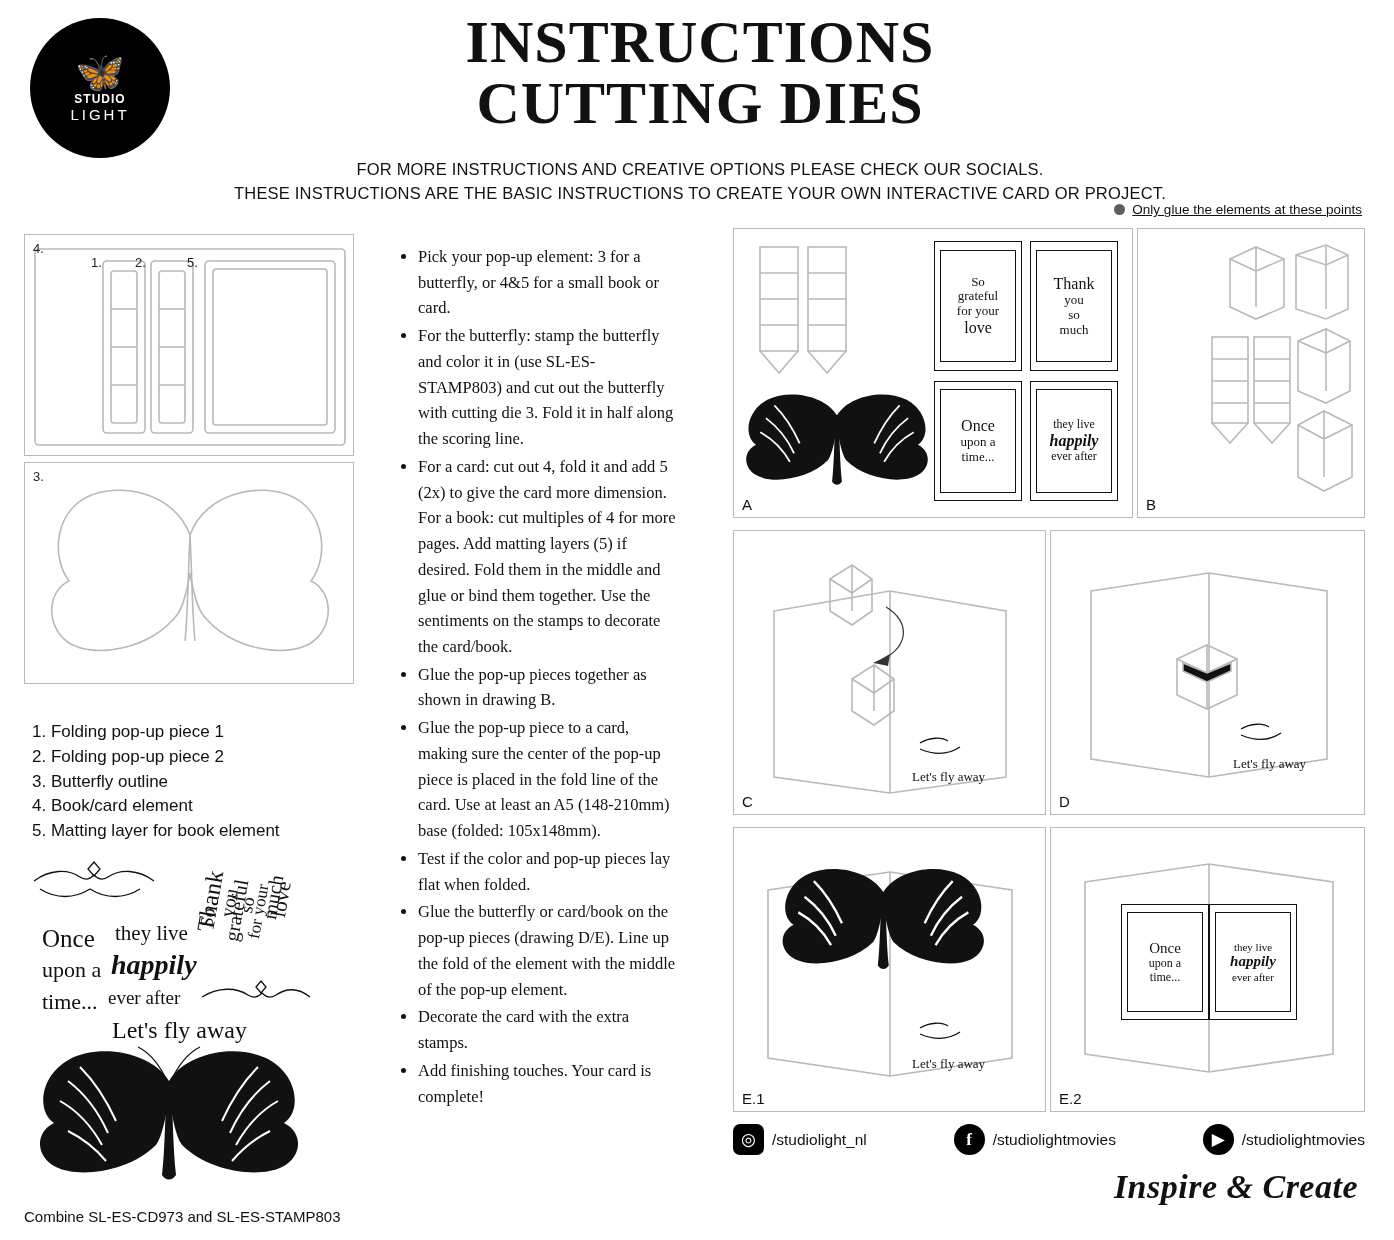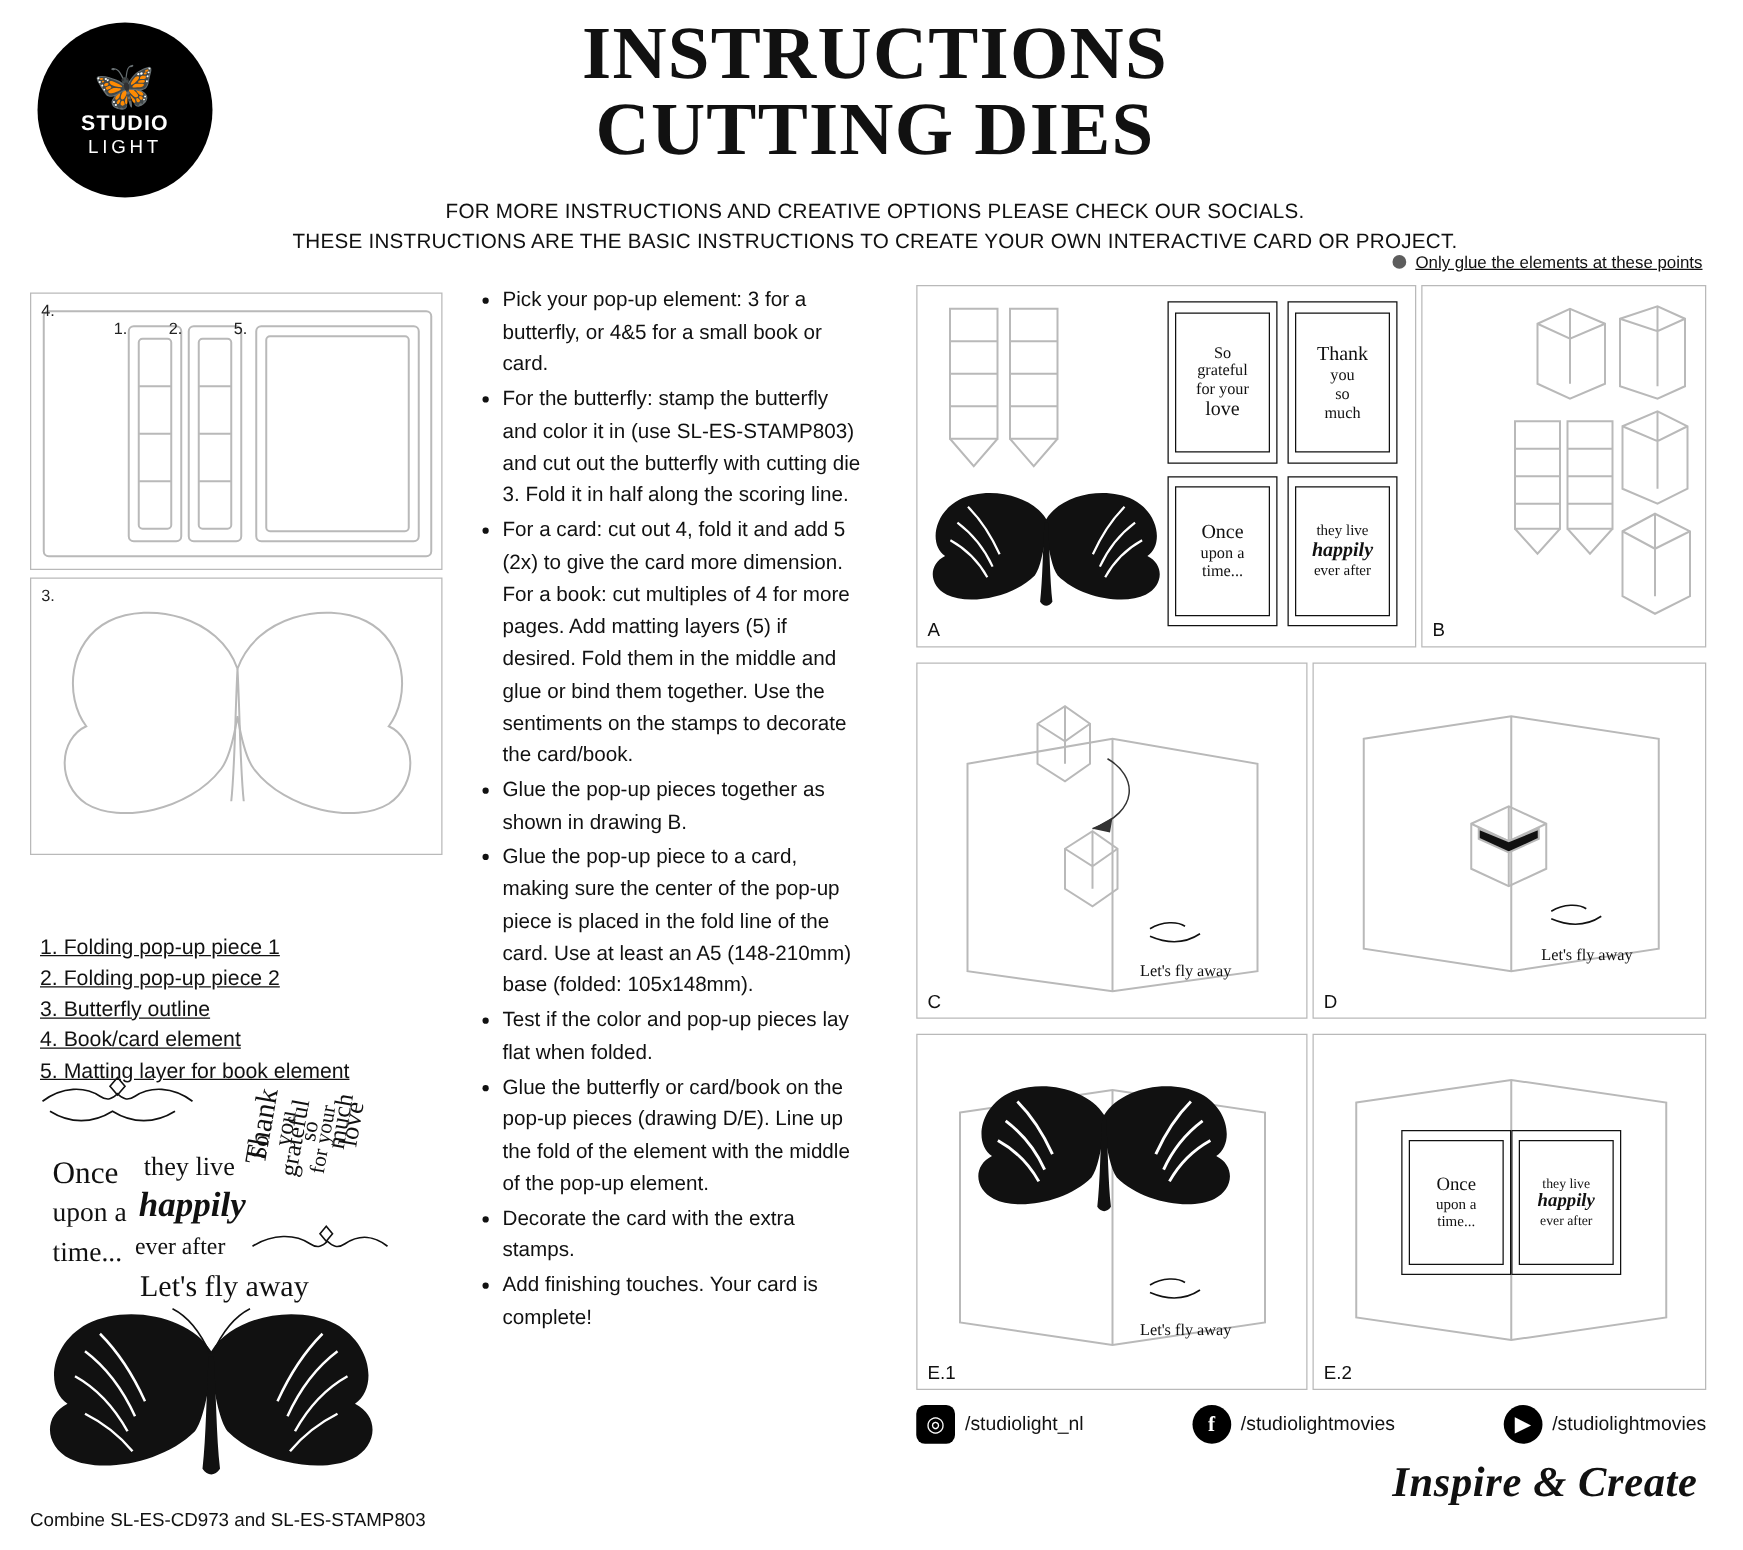--- a/index.html
+++ b/index.html
@@ -15,21 +15,21 @@
   .page { position:relative; width:1394px; height:1240px; }
 
   
   .logo {
     position:absolute; left:30px; top:18px;
     width:140px; height:140px; border-radius:50%;
     background:#000; color:#fff;
     display:flex; flex-direction:column; align-items:center; justify-content:center;
   }
   .logo .bfly { font-size:40px; line-height:36px; margin-bottom:2px; }
-  .logo .studio { font-size:17px; font-weight:bold; letter-spacing:1px; }
+  .logo .studio { font-size:12px; font-weight:bold; letter-spacing:1px; }
   .logo .light { font-size:15px; letter-spacing:3px; }
 
   .title-block { position:absolute; left:250px; top:12px; width:900px; text-align:center; }
   .title-block h1 {
     margin:0; font-family:"Liberation Serif", serif;
     font-size:60px; font-weight:bold; letter-spacing:1px; line-height:1.02;
   }
   .subtitle {
     position:absolute; left:190px; top:158px; width:1020px;
     text-align:center; font-size:16.5px; line-height:1.45;
@@ -44,33 +44,33 @@
 
   
   .die-box {
     position:absolute; border:1px solid #b9b9b9; background:#fff;
   }
   #die-top { left:24px; top:234px; width:330px; height:222px; }
   #die-mid { left:24px; top:462px; width:330px; height:222px; }
 
   .lbl { position:absolute; font-size:13px; color:#222; }
 
-  .legend { position:absolute; left:32px; top:746px; font-size:17px; line-height:1.46;text-decoration:underline; }
+  .legend { position:absolute; left:32px; top:720px; font-size:17px; line-height:1.46; }
   .legend div { white-space:nowrap; }
 
   .stamp-area { position:absolute; left:20px; top:855px; width:340px; height:330px; }
   .stamp-word { position:absolute; font-family:"Liberation Serif", serif; }
 
   .combine {
     position:absolute; left:24px; top:1208px; font-size:15px;
   }
 
   
   .steps { position:absolute; left:382px; top:228px; width:310px; font-size:16.5px; line-height:1.56; }
-  .steps ul { margin:0; padding-left:20px; }
+  .steps ul { margin:16px; padding-left:20px;font-family:Liberation Serif, serif; }
   .steps li { margin-bottom:2px; }
   .steps li p { margin:0; }
 
   
   .panel { position:absolute; border:1px solid #b9b9b9; background:#fff; }
   .panel .pl { position:absolute; left:8px; bottom:4px; font-size:15px; }
 
   #panel-a { left:733px; top:228px; width:400px; height:290px; }
   #panel-b { left:1137px; top:228px; width:228px; height:290px; }
   #panel-c { left:733px; top:530px; width:313px; height:285px; }

